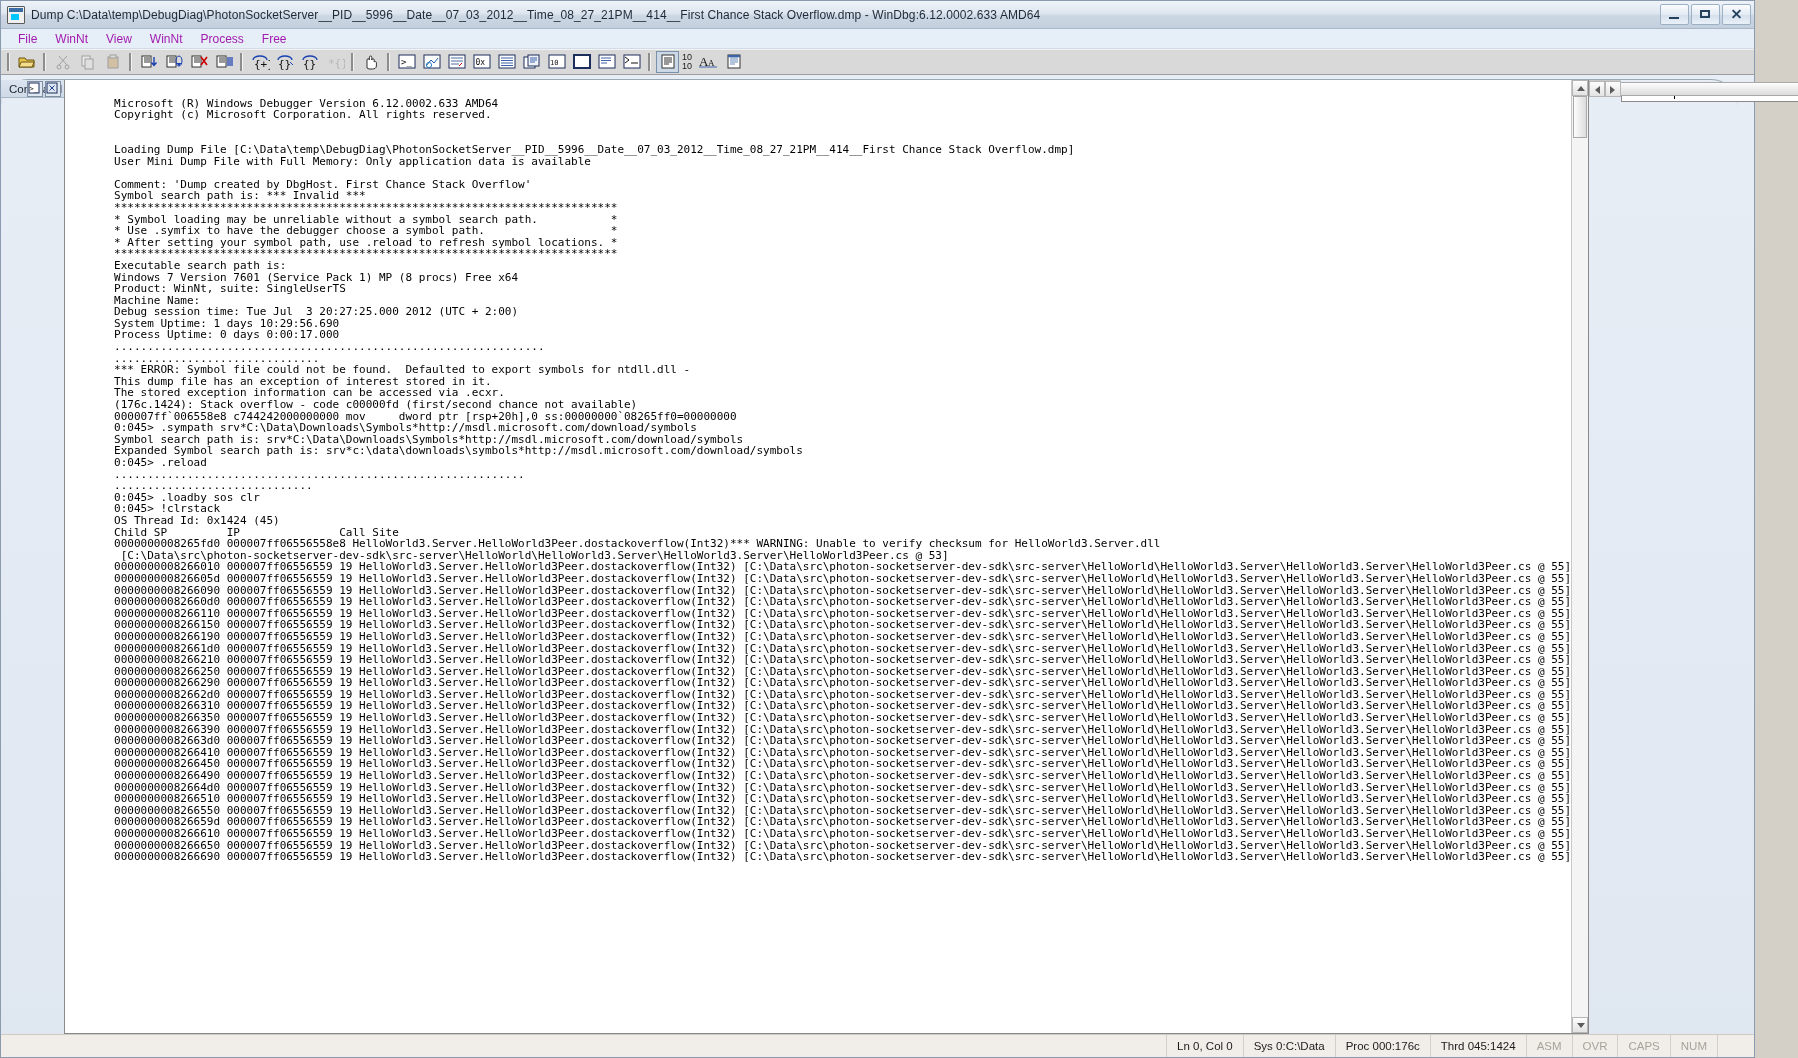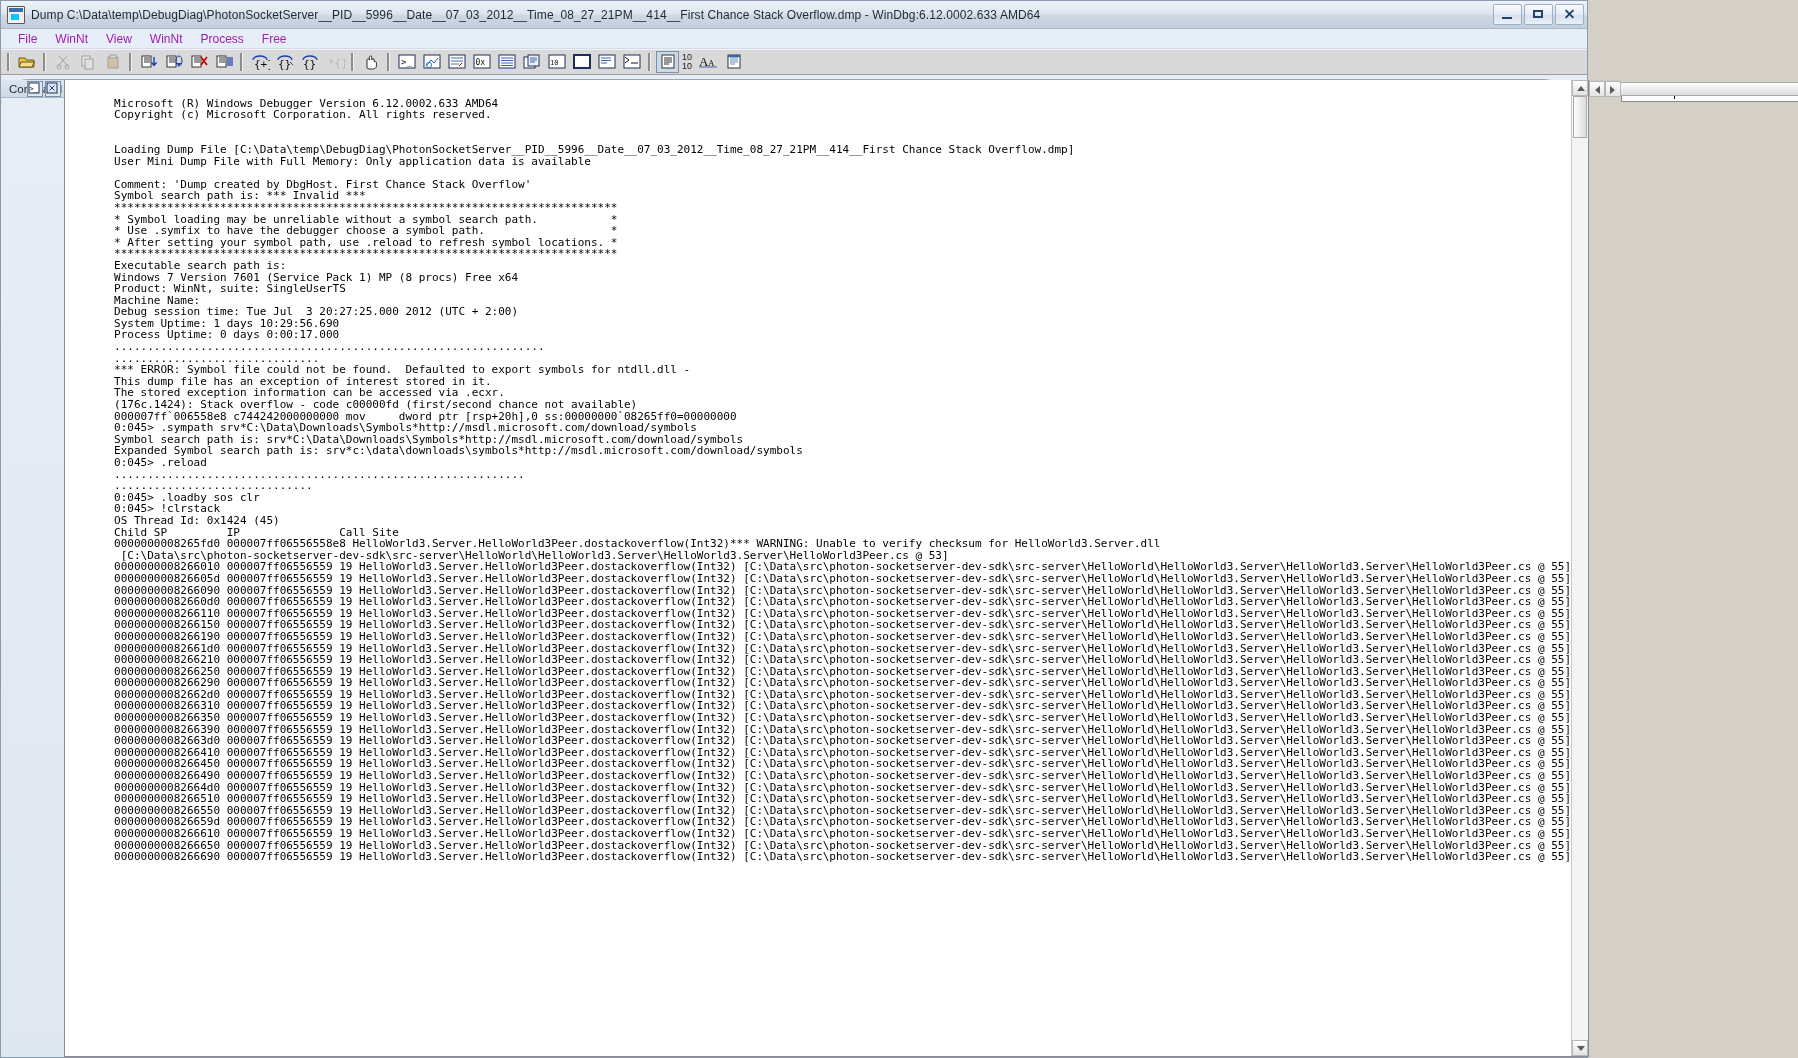--- a/index.html
+++ b/index.html
@@ -4,21 +4,21 @@
 <style>
   html, body {
     margin: 0; padding: 0;
     width: 1798px; height: 1058px;
     overflow: hidden;
     background: #d4d0c8;
     font-family: "Liberation Sans", sans-serif;
   }
   #app {
     position: relative;
-    width: 1588px; height: 1058px;
+    width: 1755px; height: 1058px;
     background: linear-gradient(to bottom, #e8eef6 0%, #dfe7f1 100%);
     border: 1px solid #8a9bb0;
     box-sizing: border-box;
     display: flex;
     flex-direction: column;
   }
 
   
   .titlebar {
     height: 28px;
@@ -569,14 +569,26 @@
       <div class="hs-arrow right"></div>
     </div>
 
     <div class="promptbar">
       <span class="prompt-label">0:045&gt;</span>
       <div class="prompt-caret"></div>
       <input class="prompt-input" type="text" placeholder="" style="">
     </div>
   </div>
 
+  <div class="statusbar">
+    <div class="status-spring"></div>
+    <div class="status-cell">Ln 0, Col 0</div>
+    <div class="status-cell">Sys 0:C:\Data</div>
+    <div class="status-cell">Proc 000:176c</div>
+    <div class="status-cell">Thrd 045:1424</div>
+    <div class="status-cell dim">ASM</div>
+    <div class="status-cell dim">OVR</div>
+    <div class="status-cell dim">CAPS</div>
+    <div class="status-cell dim">NUM</div>
+    <div class="status-cell grip"></div>
+  </div>
 
 </div>
 
 </body></html>

